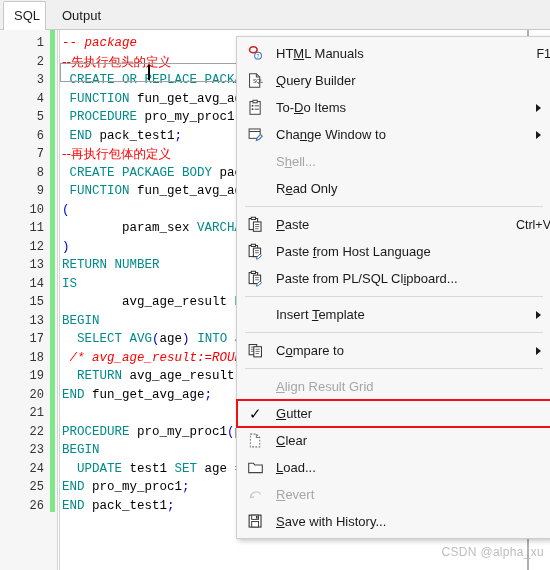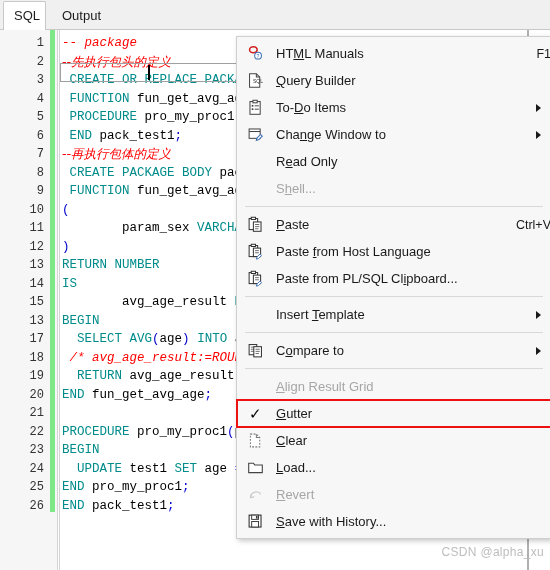--- a/index.html
+++ b/index.html
@@ -85,21 +85,21 @@
     font-family: "Liberation Mono", monospace;
     font-size: 12.5px;
     line-height: 18.5px;
     white-space: pre;
   }
   .codelines .ln { height: 18.5px; }
   .kw   { color: #008b8b; }
   .id   { color: #000000; }
   .op   { color: #0000cd; }
   .cmt  { color: #ff0000; font-style: italic; margin-top: 16px; }
-  .cmtc { color: #ff0000; font-style: italic; font-family: "DejaVu Sans", sans-serif; text-align: center; }
+  .cmtc { color: #ff0000; font-family: "DejaVu Sans", sans-serif; text-align: center; }
 
   
   .curline-box {
     position: absolute;
     left: 60px; top: 33px;
     width: 180px; height: 19px;
     border: 1px solid #a0a0a0;
     background: transparent;
     pointer-events: none;
   }
@@ -281,27 +281,27 @@
         <span class="mi-icon">
           <svg xmlns="http://www.w3.org/2000/svg" width="17" height="17" viewBox="0 0 20 20">
             <rect x="2.5" y="3.5" width="13" height="11" fill="#fff" stroke="#444" stroke-width="1.2"></rect>
             <path d="M2.5 6.5 h13" stroke="#444" stroke-width="1.2"></path>
             <path d="M11 17 l1-3 4-4 2 2 -4 4 z" fill="#fff" stroke="#3b6fb5" stroke-width="1.2"></path>
           </svg>
         </span>
         <span class="mi-label">Cha<u>n</u>ge Window to</span>
         <span class="arrow"></span>
       </div>
-      <div class="mi">
-        <span class="mi-icon"></span>
-        <span class="mi-label">R<u>e</u>ad Only</span>
-      </div>
       <div class="mi disabled">
         <span class="mi-icon"></span>
         <span class="mi-label">S<u>h</u>ell...</span>
+      </div>
+      <div class="mi">
+        <span class="mi-icon"></span>
+        <span class="mi-label">R<u>e</u>ad Only</span>
       </div>
       <div class="sep"></div>
       <div class="mi">
         <span class="mi-icon">
           <svg xmlns="http://www.w3.org/2000/svg" width="17" height="17" viewBox="0 0 20 20">
             <rect x="2.5" y="3" width="10" height="13" fill="#fff" stroke="#333" stroke-width="1.2"></rect>
             <rect x="5" y="1.5" width="5" height="2.6" fill="#fff" stroke="#333" stroke-width="1.2"></rect>
             <rect x="7.5" y="7" width="9" height="11" fill="#fff" stroke="#333" stroke-width="1.2"></rect>
             <path d="M9.5 10 h5 M9.5 12.5 h5 M9.5 15 h4" stroke="#555" stroke-width="1"></path>
           </svg>

